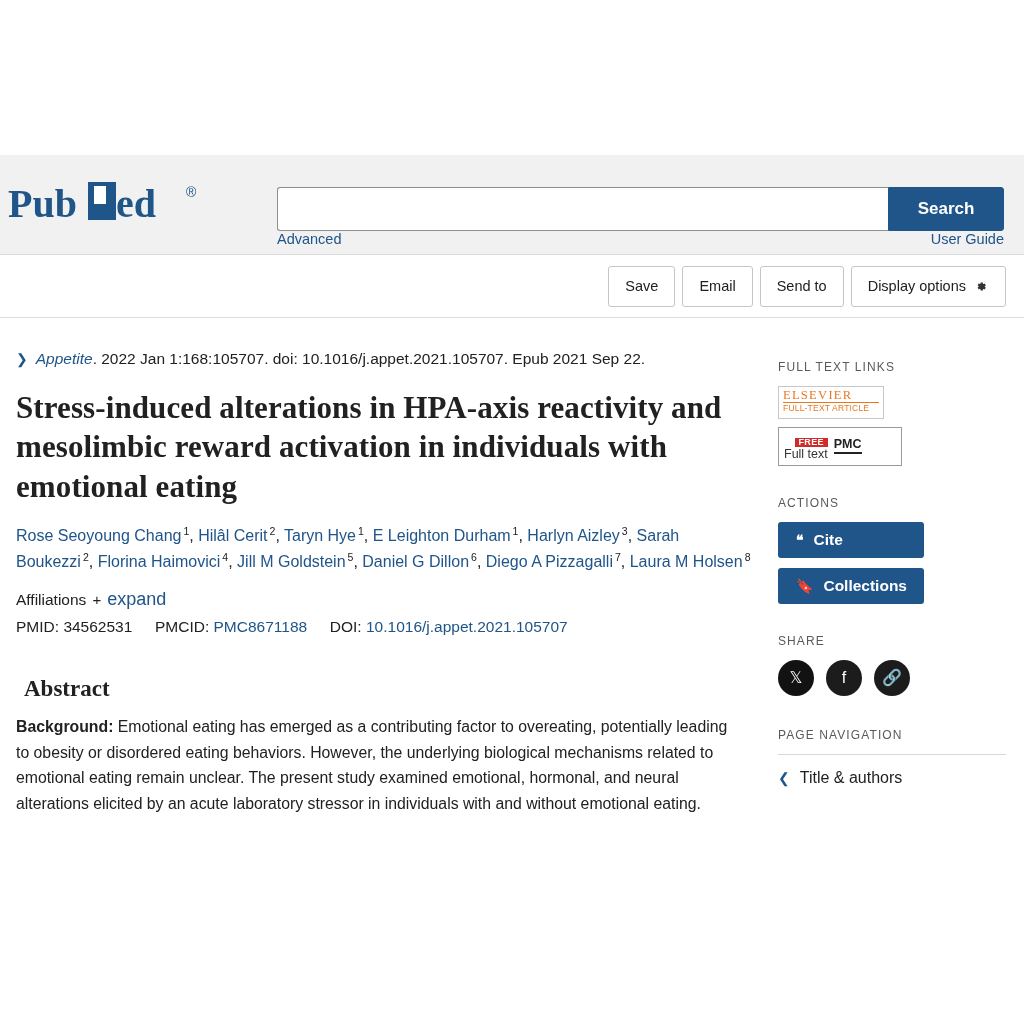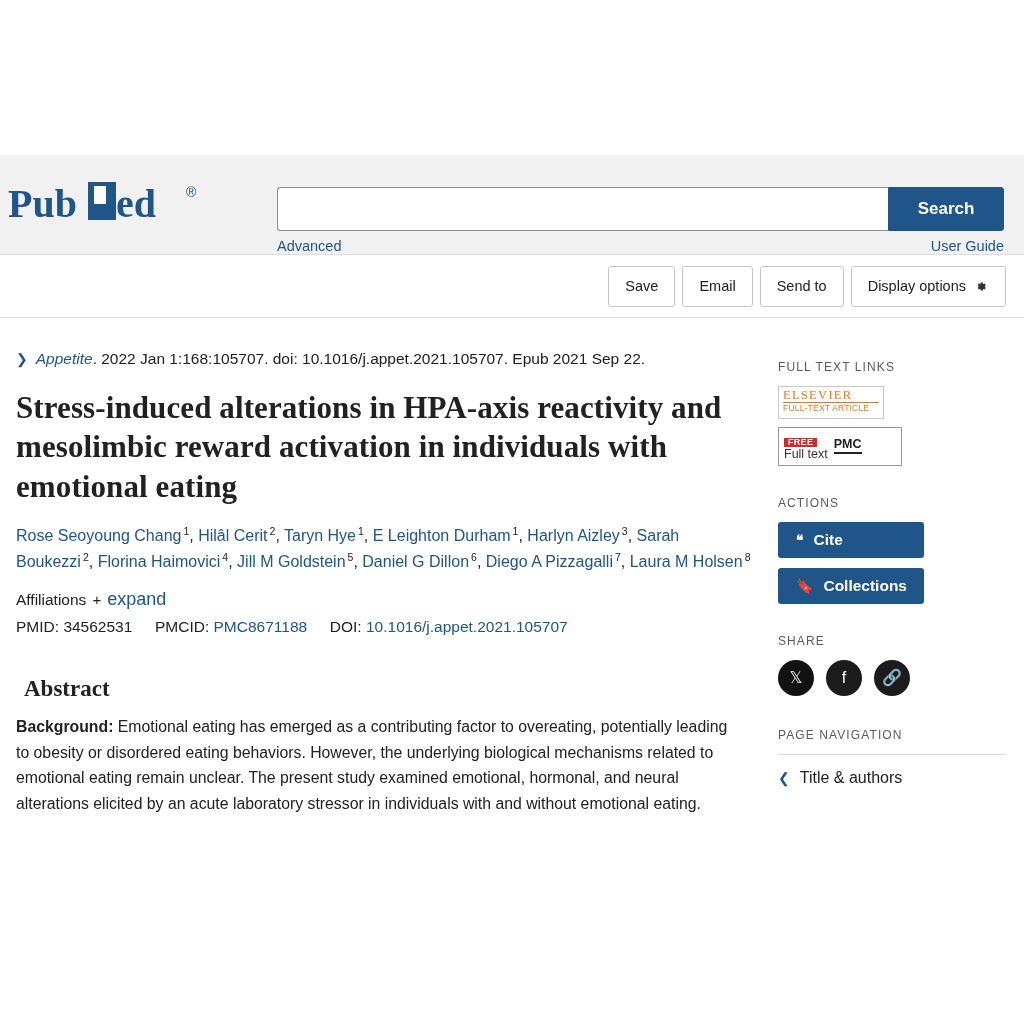--- a/index.html
+++ b/index.html
@@ -70,21 +70,21 @@
     border: 1px solid #20558a;
     border-radius: 0 3px 3px 0;
     font-size: 17px;
     font-weight: bold;
     cursor: pointer;
     font-family: "Liberation Sans", sans-serif;
   }
   .under-search {
     display: flex;
     justify-content: space-between;
-    margin-top: 7px;
+    margin-top: 0;
     font-size: 14.5px;
   }
   .link {
     color: #20558a;
     text-decoration: none;
     cursor: pointer;
   }
 
   
   .actionbar {
@@ -258,20 +258,21 @@
   .pmc-badge {
     width: 124px;
     border: 1px solid #9a9a9a;
     background: #ffffff;
     box-sizing: border-box;
     padding: 3px 5px;
     display: flex;
     align-items: center;
     gap: 6px;
     cursor: pointer;
+    text-align: right;
   }
   .pmc-left { line-height: 1.1; }
   .free-tag {
     display: inline-block;
     background: #cf2b2b;
     color: #ffffff;
     font-size: 9px;
     font-weight: bold;
     padding: 0 4px;
     letter-spacing: 0.3px;

